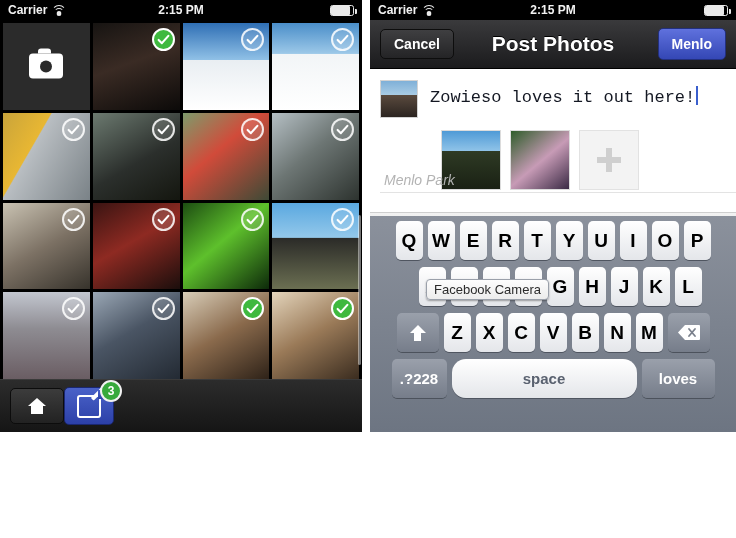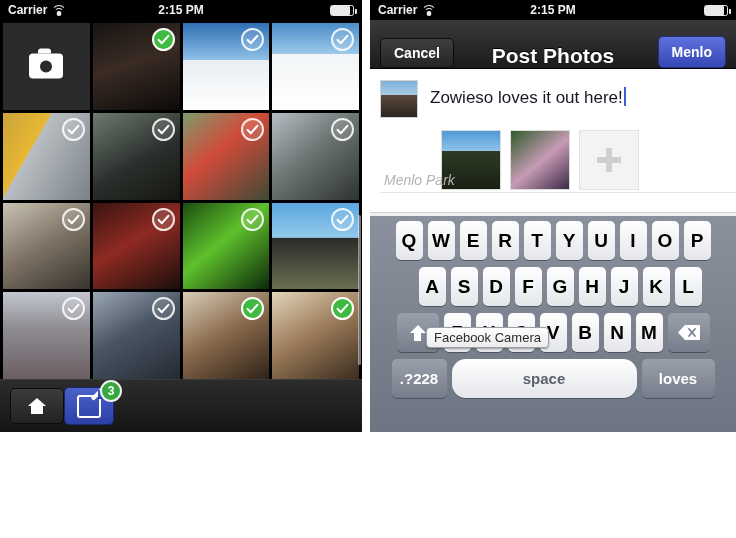--- a/index.html
+++ b/index.html
@@ -71,31 +71,31 @@
   .compose-glyph:before{content:"";position:absolute;top:-5px;right:-6px;width:15px;height:4px;
         background:#fff;transform:rotate(-45deg);border-radius:1px;}
   .compose-glyph:after{content:"";position:absolute;top:-7px;right:-8px;width:9px;height:9px;
         background:linear-gradient(#4a62c8,#2c40a8);}
   .badge{position:absolute;top:-8px;right:-9px;width:22px;height:22px;border-radius:50%;
          background:#37a93c;border:2px solid #f2f2f2;color:#fff;font-size:12px;font-weight:bold;
          display:flex;align-items:center;justify-content:center;box-sizing:border-box;}
 
   
   .navbar{height:48px;background:linear-gradient(#3a3a3c,#1b1b1d);
-          border-bottom:1px solid #000;position:relative;display:flex;align-items:flex-end;}
+          border-bottom:1px solid #000;position:relative;display:flex;align-items:center;}
   .nav-title{position:absolute;left:0;right:0;text-align:center;color:#fff;
              font-size:21px;font-weight:bold;text-shadow:0 -1px 0 #000;}
   .nav-cancel{position:relative;z-index:2;margin-left:10px;padding:6px 13px;border-radius:5px;
               background:linear-gradient(#3f3f41,#242426);border:1px solid #0d0d0d;
               color:#fff;font-size:14px;font-weight:bold;}
   .nav-post{position:absolute;right:10px;z-index:2;padding:7px 13px;border-radius:5px;
             background:linear-gradient(#5f71dd,#3447b5);border:1px solid #23307e;
             color:#fff;font-size:14px;font-weight:bold;}
   .composer{background:#fff;height:143px;position:relative;}
-  .c-row{display:flex;padding:11px 10px 0 10px;}
+  .c-row{display:flex;padding:11px 10px 0 10px;font-family:Liberation Mono, monospace;}
   .avatar{width:36px;height:36px;flex:0 0 36px;border:1px solid #d3d3d3;overflow:hidden;position:relative;background:#7fa6c9;}
   .msg{margin-left:12px;font-size:17px;color:#141823;line-height:36px;position:relative;}
   .caret{display:inline-block;width:2px;height:19px;background:#3a5fcd;vertical-align:-3px;margin-left:1px;}
   .thumbs{display:flex;gap:9px;padding:12px 0 0 71px;}
   .thumb{width:58px;height:58px;border:1px solid #dcdcdc;background:#ccc;position:relative;overflow:hidden;}
   .thumb.add{background:#f3f3f3;border:1px solid #e2e2e2;}
   .thumb.add:before,.thumb.add:after{content:"";position:absolute;background:#cfcfcf;}
   .thumb.add:before{left:50%;top:50%;width:24px;height:6px;transform:translate(-50%,-50%);}
   .thumb.add:after{left:50%;top:50%;width:6px;height:24px;transform:translate(-50%,-50%);}
   .place{position:absolute;left:14px;bottom:24px;font-size:14px;color:#b3b3b3;font-style:italic;}
@@ -114,21 +114,21 @@
   .key{background:linear-gradient(#ffffff,#e4e6ea);border-radius:5px;box-shadow:0 1px 0 #4f5560;
        color:#000;font-size:19px;font-weight:bold;display:flex;align-items:center;
        justify-content:center;width:27px;height:39px;}
   .key.dark{background:linear-gradient(#9aa0ab,#767d8a);color:#fff;box-shadow:0 1px 0 #4c525c;}
   .key.wide{width:42px;}
   .key.space{width:185px;color:#5a6270;font-size:15px;border-radius:14px;}
   .key.sym{width:55px;font-size:15px;}
   .key.ret{width:73px;font-size:15px;}
   .tooltip{position:absolute;left:56px;top:63px;background:linear-gradient(#fdfdfd,#ececec);
            border:1px solid #9aa0aa;border-radius:4px;padding:2px 7px;font-size:13px;color:#2b2b2b;
-           box-shadow:0 1px 2px rgba(0,0,0,.35);z-index:5;margin-top:48px;}
+           box-shadow:0 1px 2px rgba(0,0,0,.35);z-index:5;}
   .shift{position:relative;width:16px;height:16px;}
   .shift:before{content:"";position:absolute;top:0;left:0;width:0;height:0;
         border-left:8px solid transparent;border-right:8px solid transparent;border-bottom:8px solid #fff;}
   .shift:after{content:"";position:absolute;bottom:0;left:4.5px;width:7px;height:8px;background:#fff;}
   .del{position:relative;width:22px;height:15px;}
   .del svg{position:absolute;inset:0;}
 
   
   .a1{background:linear-gradient(160deg,#171412 0%,#3a2b24 45%,#0c0a09 100%);}
   .a2{background:linear-gradient(#2f6fb5 0%,#8fc0e6 42%,#e9eef2 43%,#ffffff 100%);}

